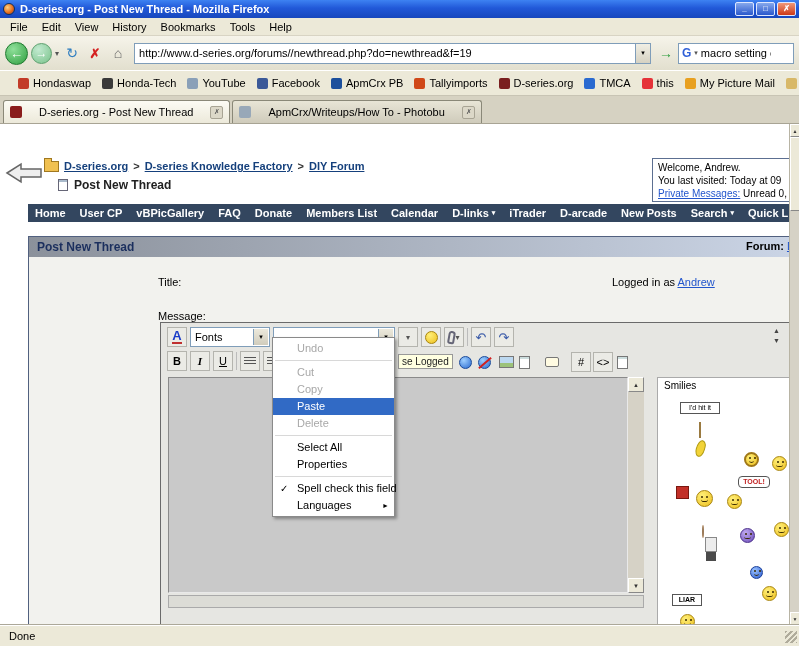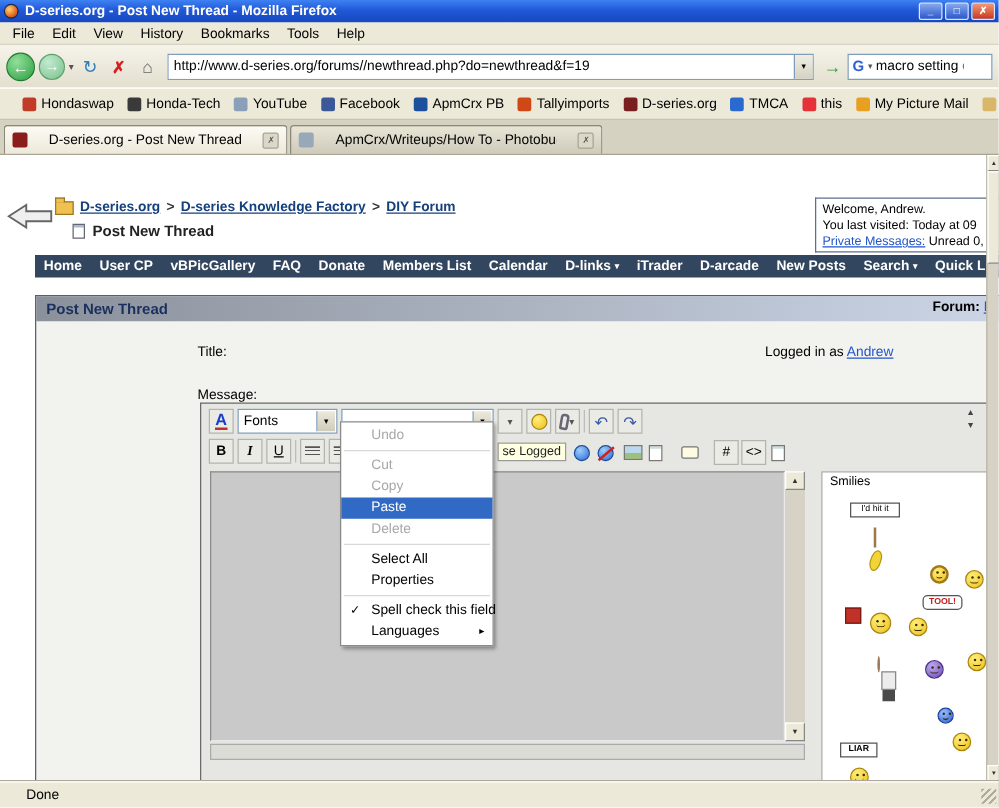--- a/index.html
+++ b/index.html
@@ -177,21 +177,21 @@
 .mi .chk{position:absolute;left:7px;font-size:10px}
 .mi .subarrow{position:absolute;right:5px;font-size:7px}
 .ctx .sep{height:1px;background:#d8d8d8;margin:3px 2px}
 
 
 .pgscroll{position:absolute;right:0;top:0;bottom:0;width:10px;background:#d6d2c6;border-left:1px solid #b8b4a4}
 .pgscroll .sb-btn{width:10px;height:13px;font-size:5px}
 .pg-thumb{position:absolute;left:0;top:13px;width:10px;height:74px;background:#ece9d8;border:1px solid;
   border-color:#fff #888 #888 #fff}
 .status{position:absolute;left:0;top:625px;width:799px;height:21px;background:#ece9d8;
-  border-top:1px solid #fff;box-shadow:0 -1px 0 #aca899;display:flex;align-items:center;padding-left:21px}
+  border-top:1px solid #fff;box-shadow:0 -1px 0 #aca899;display:flex;align-items:center;padding-left:9px}
 .grip{position:absolute;right:2px;bottom:3px;width:12px;height:12px;
   background:repeating-linear-gradient(135deg,#b0ac9c 0 2px,transparent 2px 4px)}
 </style>
 </head>
 <body>
 
 <div class="titlebar">
   <span class="ff-icon"></span>
   <span class="tb-title">D-series.org - Post New Thread - Mozilla Firefox</span>
   <span class="winbtns">

